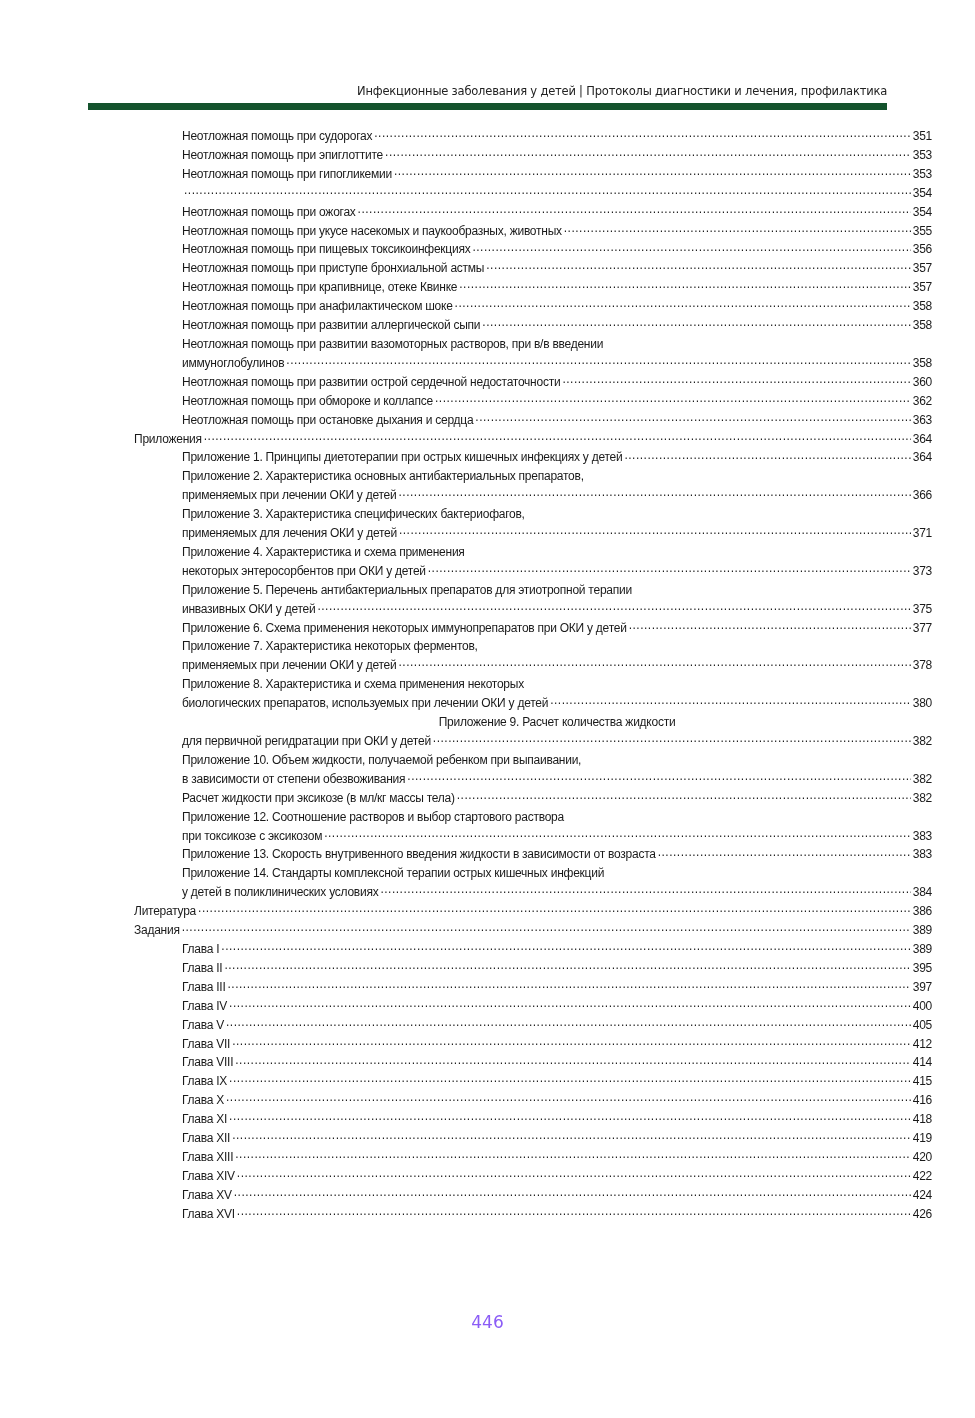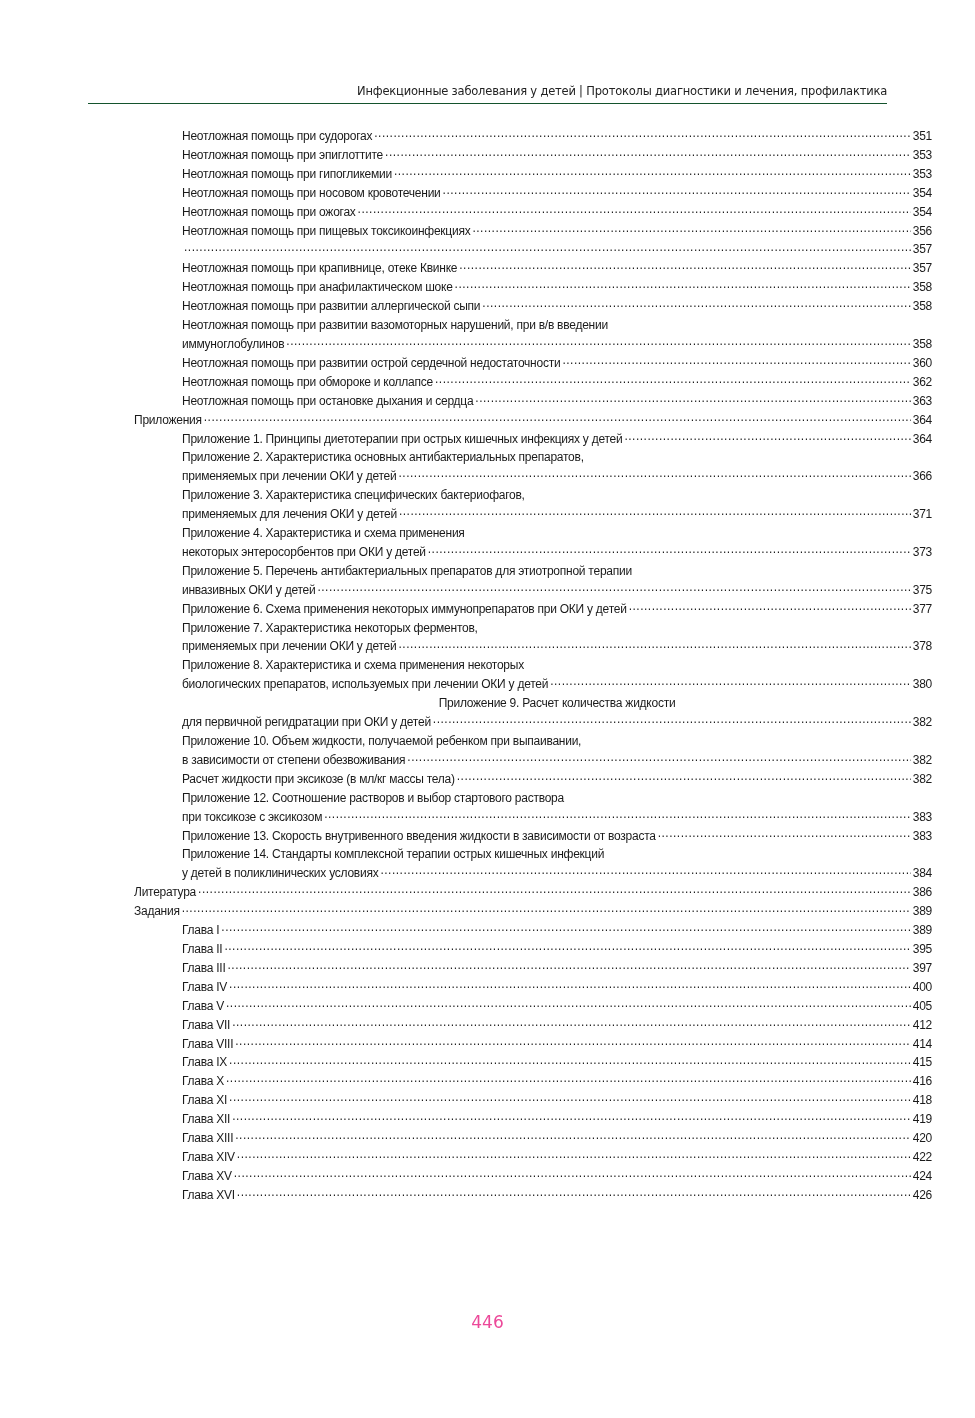--- a/index.html
+++ b/index.html
@@ -3,21 +3,21 @@
 <meta charset="utf-8">
 <style>
   html, body { margin: 0; padding: 0; background: #ffffff; }
   body { width: 975px; height: 1418px; position: relative; overflow: hidden; color: #1a1a1a; }
   .header {
     position: absolute; left: 88px; right: 88px; top: 84px;
     text-align: right;
     font-family: "DejaVu Sans", sans-serif;
     font-size: 11.5px; color: #222;
     padding-bottom: 5px;
-    border-bottom: 1px solid #14532d;
+    border-bottom: 7px solid #14532d;
     letter-spacing: -0.2px;
   }
   .toc {
     position: absolute; left: 88px; top: 127px; width: 798px;
     font-family: Liberation Sans, sans-serif;
     font-size: 12px;
     line-height: 18.9px;
     letter-spacing: -0.25px;
     margin-left: 46px;
   }
@@ -31,21 +31,21 @@
     position: relative; height: 1em;
   }
   .dots::after {
     content: "..................................................................................................................................................................................................................................................................";
     position: absolute; left: 0; bottom: -3px; letter-spacing: 0.5px;
     white-space: nowrap;
   }
   .page { flex: 0 0 auto; }
   .footer {
     position: absolute; left: 0; right: 0; top: 1312px; text-align: center;
-    font-family: "DejaVu Sans", sans-serif; font-size: 17px; color: #ec4899;
+    font-family: "DejaVu Sans", sans-serif; font-size: 17px; color: #8b5cf6;
   }
 </style>
 </head>
 <body>
 
 <div class="header">
   <span>Инфекционные заболевания у детей | Протоколы диагностики и лечения, профилактика</span>
 </div>
 
 <div class="toc" id="toc">
@@ -65,41 +65,48 @@
     </div>
     <div>
       <div class="row l1">
         <span class="title">Неотложная помощь при гипогликемии</span>
         <span class="dots"></span>
         <span class="page">353</span>
       </div>
     </div>
     <div>
       <div class="row l1">
-        <span class="title">Неотложная помощь при носовом кровотечении</span>
         <span class="dots"></span>
         <span class="page">354</span>
       </div>
     </div>
     <div>
       <div class="row l1">
         <span class="title">Неотложная помощь при ожогах</span>
         <span class="dots"></span>
         <span class="page">354</span>
       </div>
     </div>
     <div>
       <div class="row l1">
+        <span class="title">Неотложная помощь при укусе насекомых и паукообразных, животных</span>
+        <span class="dots"></span>
+        <span class="page">355</span>
+      </div>
+    </div>
+    <div>
+      <div class="row l1">
         <span class="title">Неотложная помощь при пищевых токсикоинфекциях</span>
         <span class="dots"></span>
         <span class="page">356</span>
       </div>
     </div>
     <div>
       <div class="row l1">
+        <span class="title">Неотложная помощь при приступе бронхиальной астмы</span>
         <span class="dots"></span>
         <span class="page">357</span>
       </div>
     </div>
     <div>
       <div class="row l1">
         <span class="title">Неотложная помощь при крапивнице, отеке Квинке</span>
         <span class="dots"></span>
         <span class="page">357</span>
       </div>
@@ -112,21 +119,21 @@
       </div>
     </div>
     <div>
       <div class="row l1">
         <span class="title">Неотложная помощь при развитии аллергической сыпи</span>
         <span class="dots"></span>
         <span class="page">358</span>
       </div>
     </div>
     <div>
-      <div class="line" style="padding-left: 48px;">Неотложная помощь при развитии вазомоторных нарушений, при в/в введении</div>
+      <div class="line" style="padding-left: 48px;">Неотложная помощь при развитии вазомоторных растворов, при в/в введении</div>
       <div class="row l1">
         <span class="title">иммуноглобулинов</span>
         <span class="dots"></span>
         <span class="page">358</span>
       </div>
     </div>
     <div>
       <div class="row l1">
         <span class="title">Неотложная помощь при развитии острой сердечной недостаточности</span>
         <span class="dots"></span>

